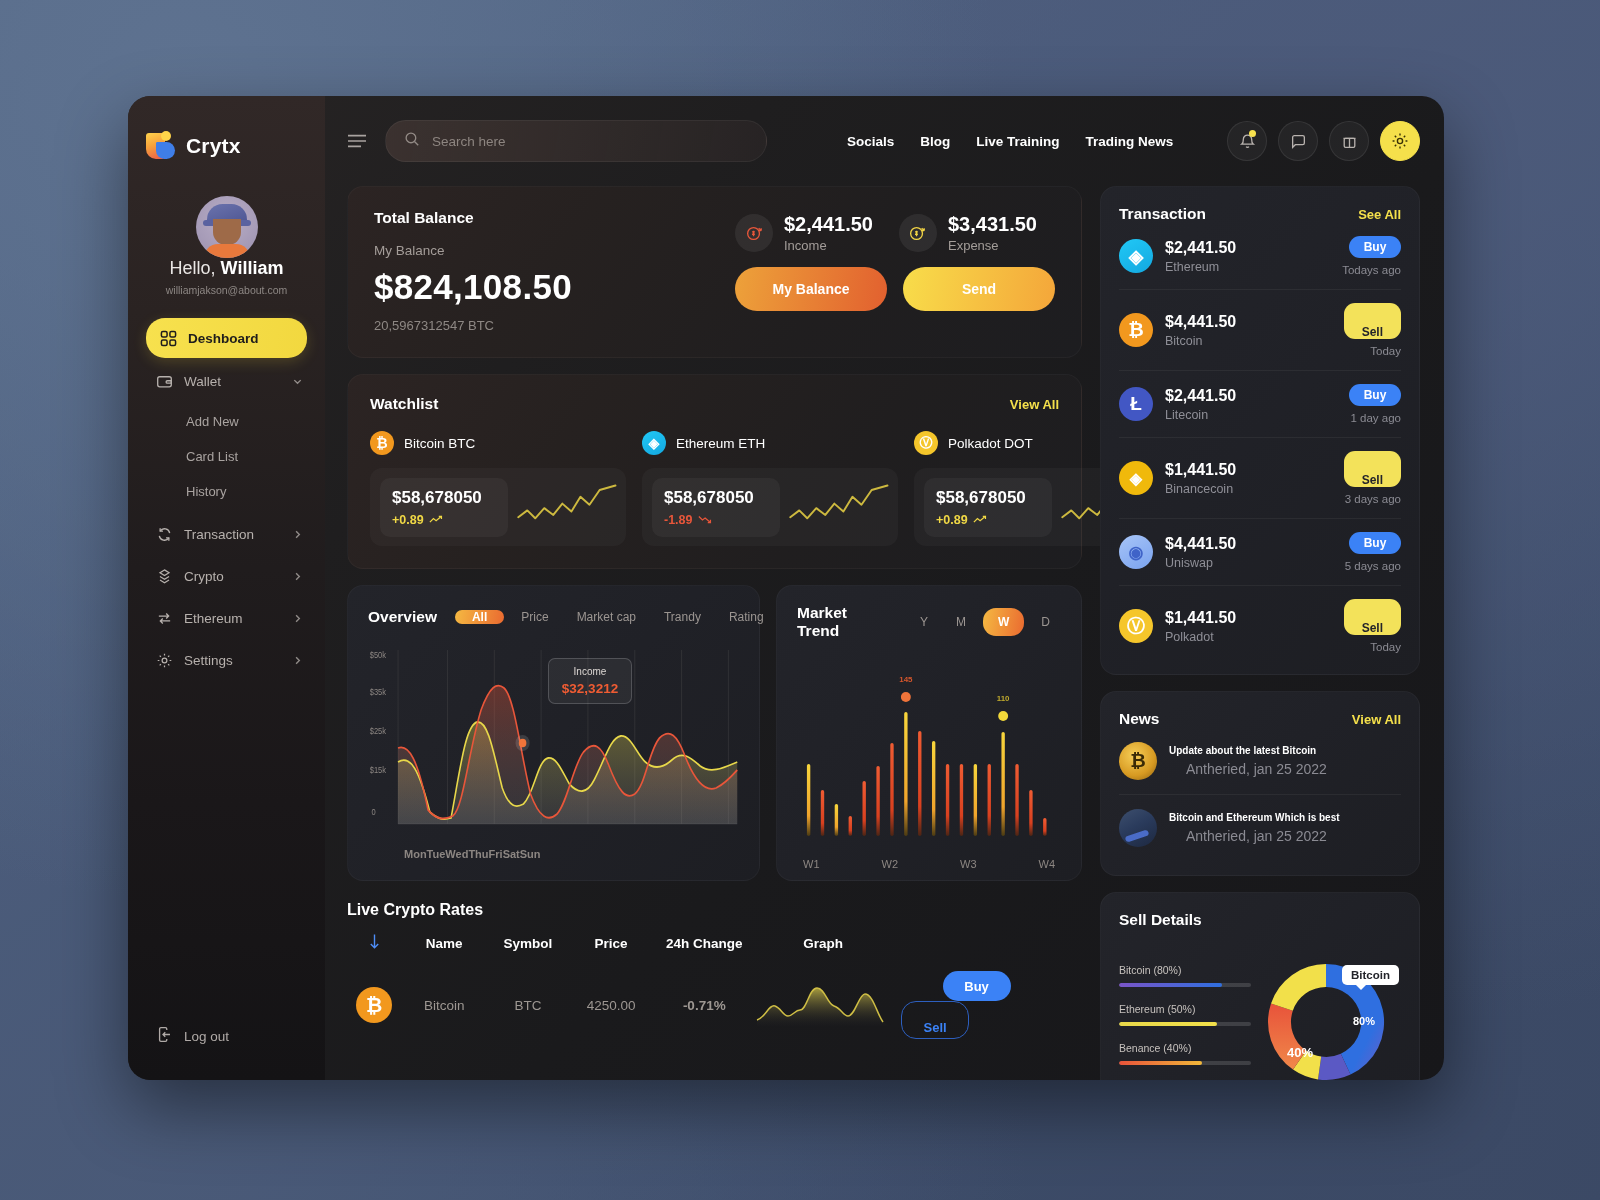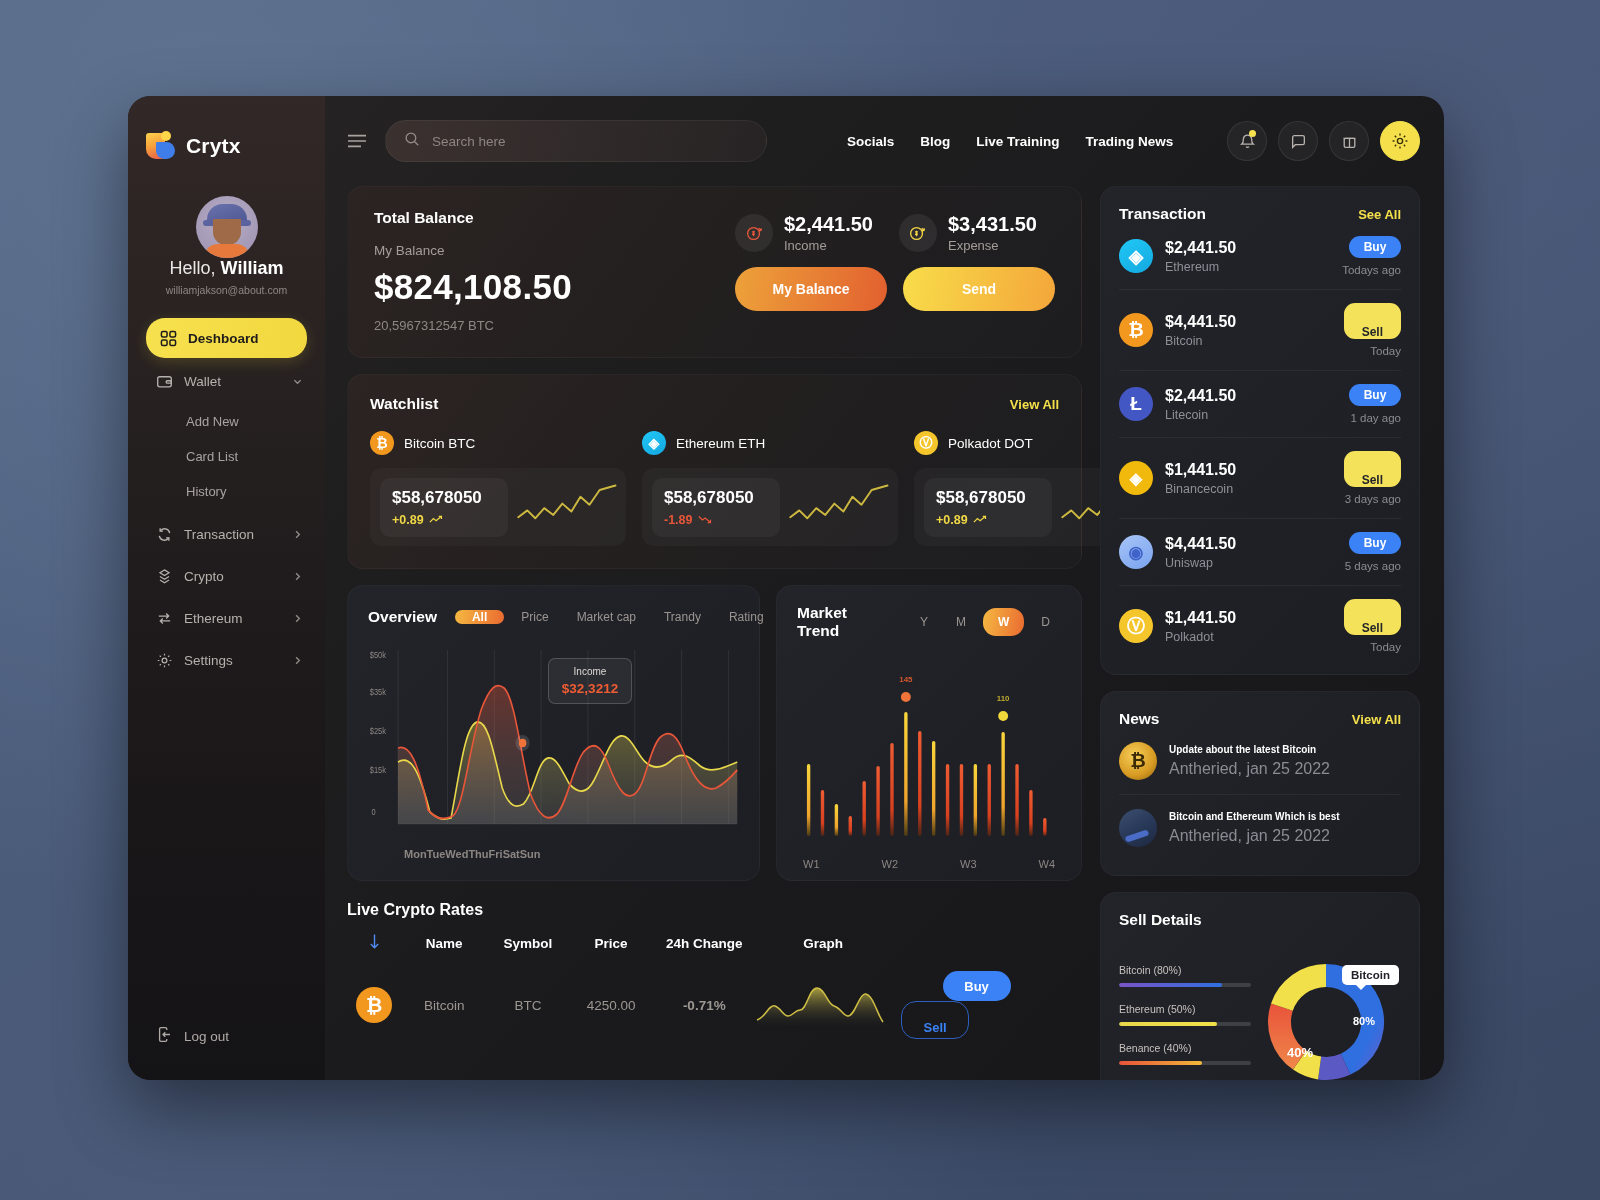--- a/index.html
+++ b/index.html
@@ -244,21 +244,21 @@
 
   
   .news { padding: 18px 18px 14px; }
   .news-row { display: flex; align-items: center; gap: 12px; padding: 14px 0; border-bottom: 1px solid rgba(255,255,255,.055); }
   .news-row:last-child { border-bottom: none; }
   .news-thumb { width: 38px; height: 38px; border-radius: 50%; flex: 0 0 38px; overflow: hidden; }
   .nt1 { background: radial-gradient(circle at 40% 35%, #f7cf58, #d79a22 60%, #8a5f12); position: relative; display:flex;align-items:center;justify-content:center; color:#3a2a06; font-weight:bold; font-size:19px; }
   .nt2 { background: linear-gradient(150deg, #3d4f6e 0%, #2a3b5c 45%, #1d2840 100%); position: relative; }
   .nt2:after { content:''; position:absolute; left:6px; bottom:8px; width:24px; height:6px; background:#4a6cc7; border-radius:3px; transform:rotate(-18deg); }
   .news-title { color: #fff; font-size: 10px; font-weight: bold; }
-  .news-meta { color: #8b8b93; font-size: 16px; margin-top: 5px; }
+  .news-meta { color: #8b8b93; font-size: 14px; margin-top: 5px; margin-left: 17px; }
 
   
   .sell { padding: 18px 18px 18px; display: flex; flex-direction: column; }
   .sell-body { display: flex; margin-top: 18px; align-items: center; }
   .sell-legend { width: 132px; flex: 0 0 132px; }
   .leg { margin-bottom: 16px; }
   .leg-lbl { color: #c7c2be; font-size: 10.5px; }
   .leg-bar { height: 4px; border-radius: 2px; background: rgba(255,255,255,.14); margin-top: 7px; position: relative; overflow: hidden; }
   .leg-fill { position: absolute; left: 0; top: 0; height: 100%; border-radius: 2px; }
   .donut-wrap { flex: 1; display: flex; justify-content: center; position: relative; }

